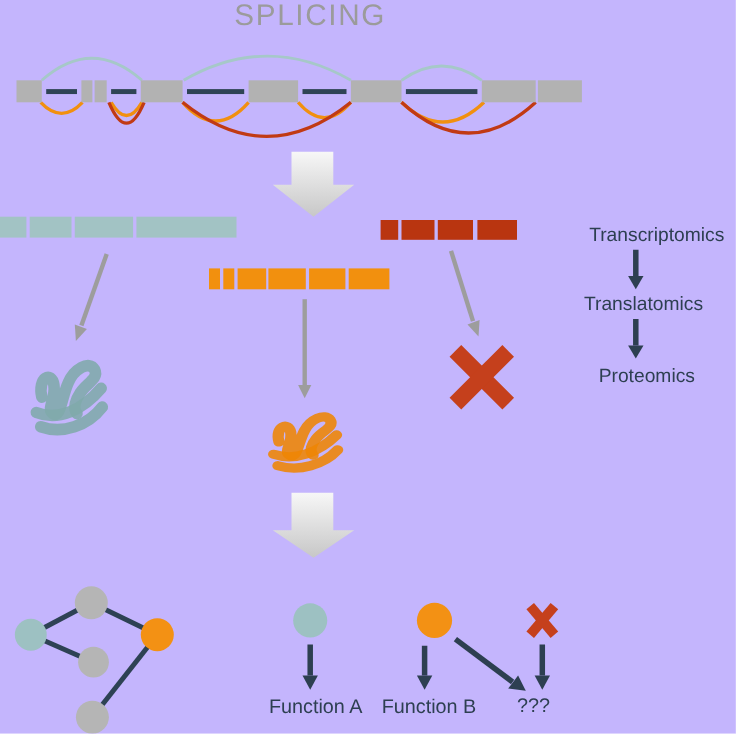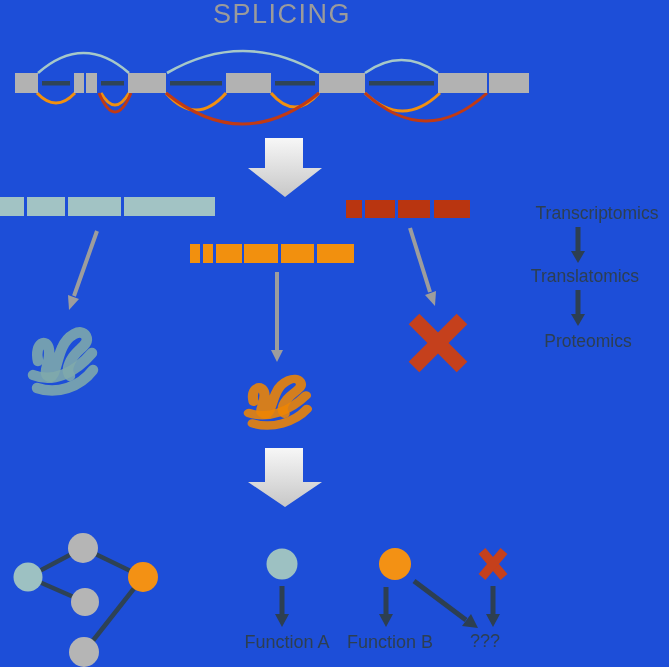--- a/index.html
+++ b/index.html
@@ -1,19 +1,19 @@
 <!DOCTYPE html>
 <html><head>
 <meta charset="utf-8">
 <style>
   html,body{margin:0;padding:0;background:#ffffff;}
   .canvas{
     position:relative;
     width:669px;height:667px;
-    background:#1d4ed8;
+    background:#c4b5fd;
     overflow:hidden;
     font-family:"Liberation Sans", sans-serif;
   }
   svg{display:block;}
   text{font-family:"Liberation Sans", sans-serif;}
   .title-text{fill:#9b9b9b;font-size:27px;letter-spacing:1.5px;}
   .omics-text{fill:#2d3f51;font-size:17.5px;}
   .func-text{fill:#2d3f51;font-size:18px;}
   .exon{fill:#b2b2b2;}
   .intron{fill:#2f4456;}

